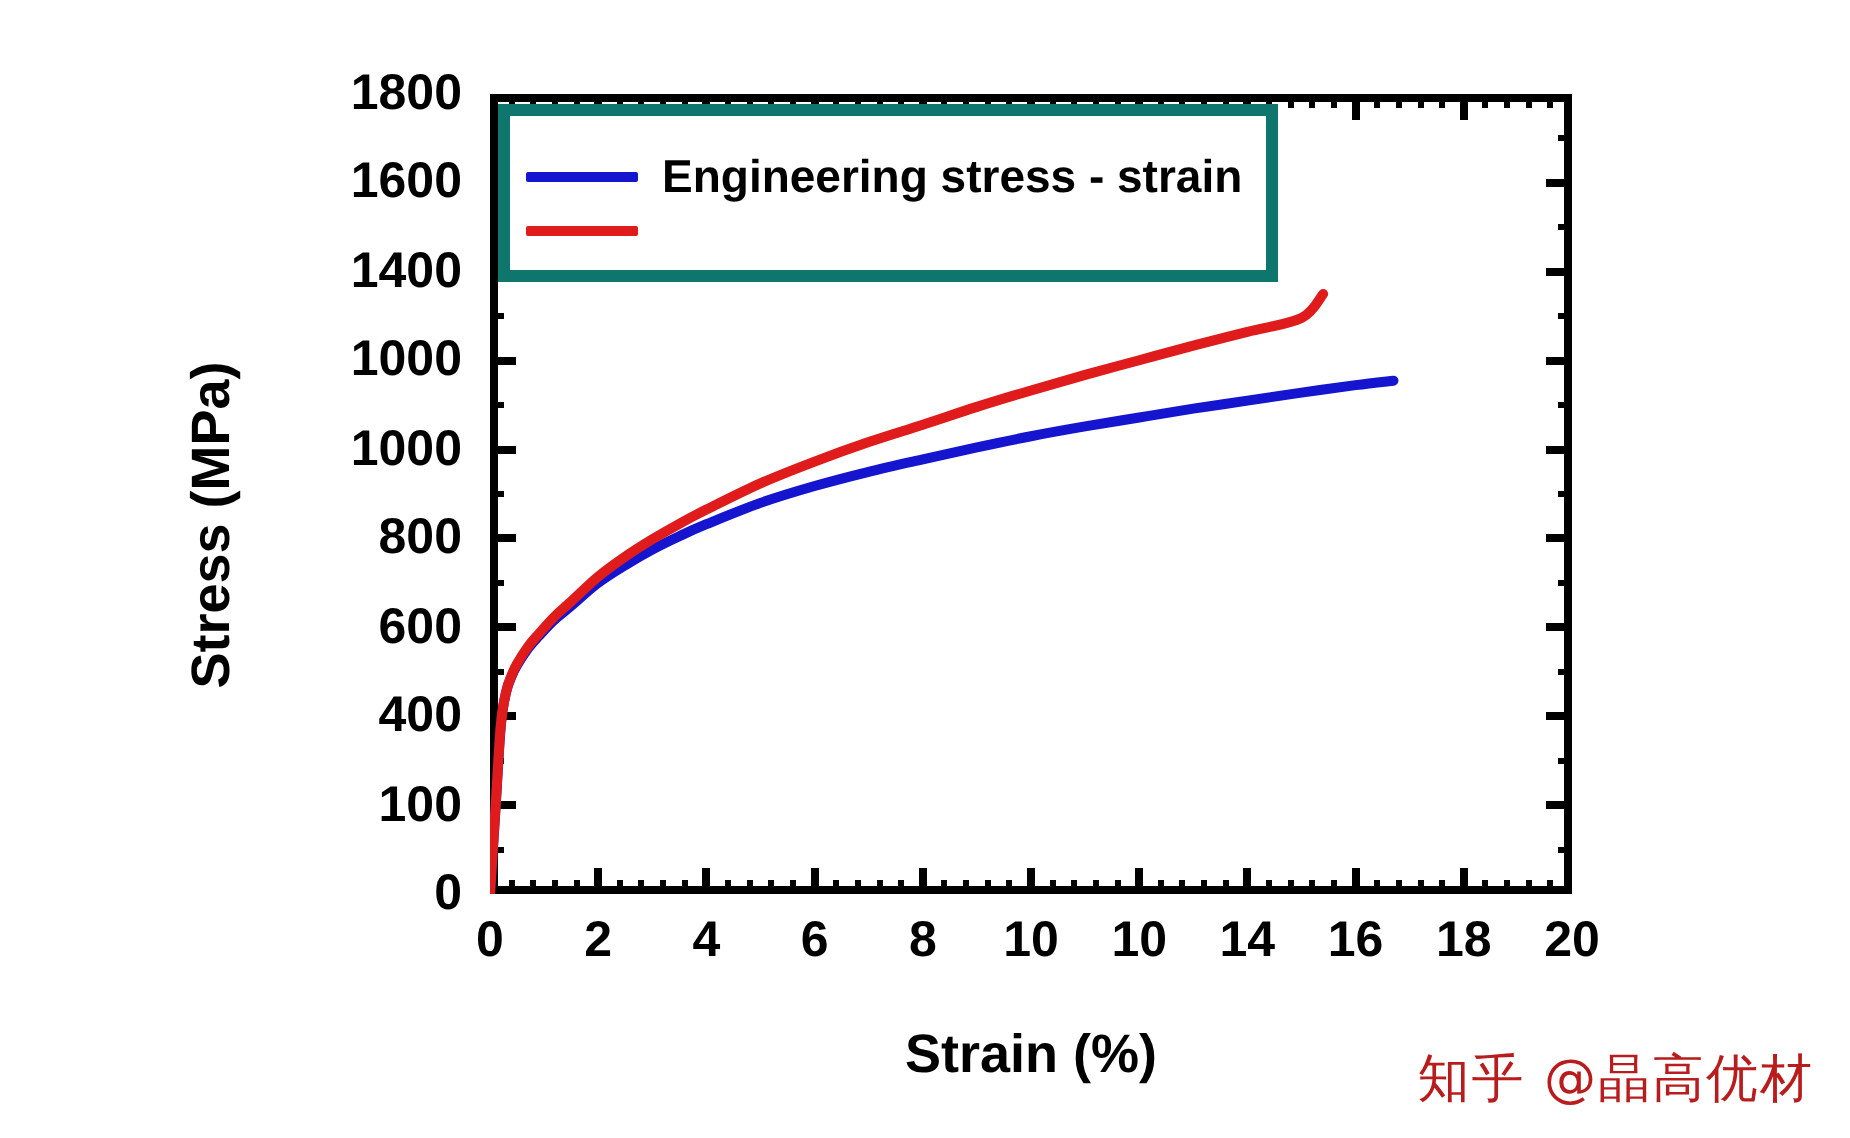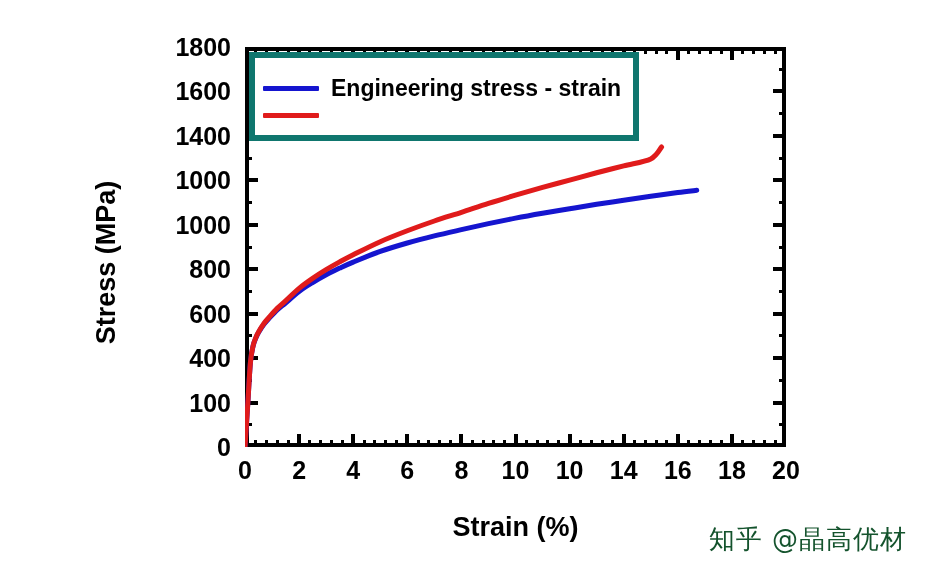--- a/index.html
+++ b/index.html
@@ -128,21 +128,21 @@
     line-height: 1;
   }
 
   
   #watermark {
     position: absolute;
     right: 18px;
     bottom: 12px;
     font-family: "DejaVu Sans", sans-serif;
     font-size: 26px;
-    color: #14532d;
+    color: #b91c1c;
     white-space: nowrap;
     letter-spacing: 1px;
     user-select: none;
   }
 </style>
 </head>
 <body>
 
 <div id="figure">
 

